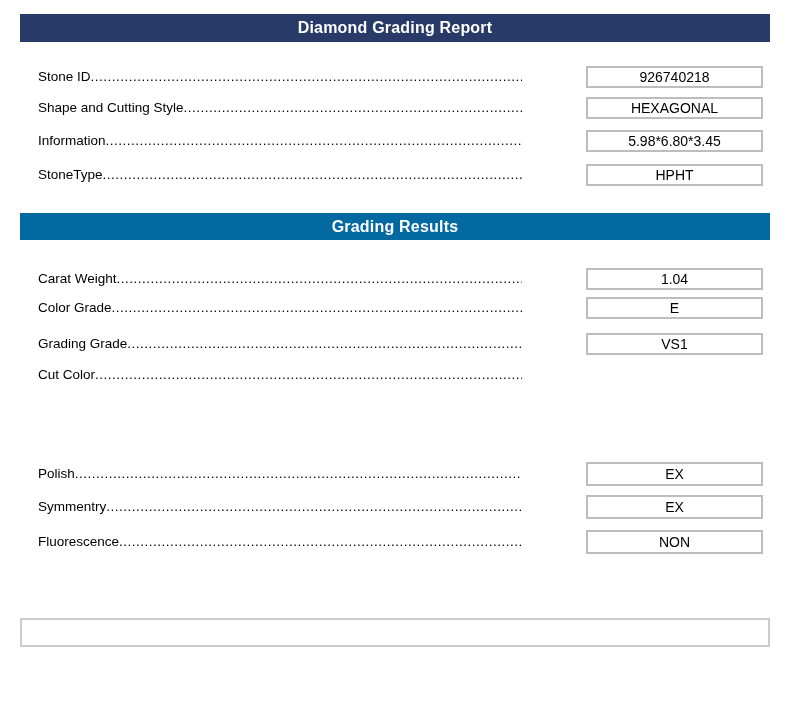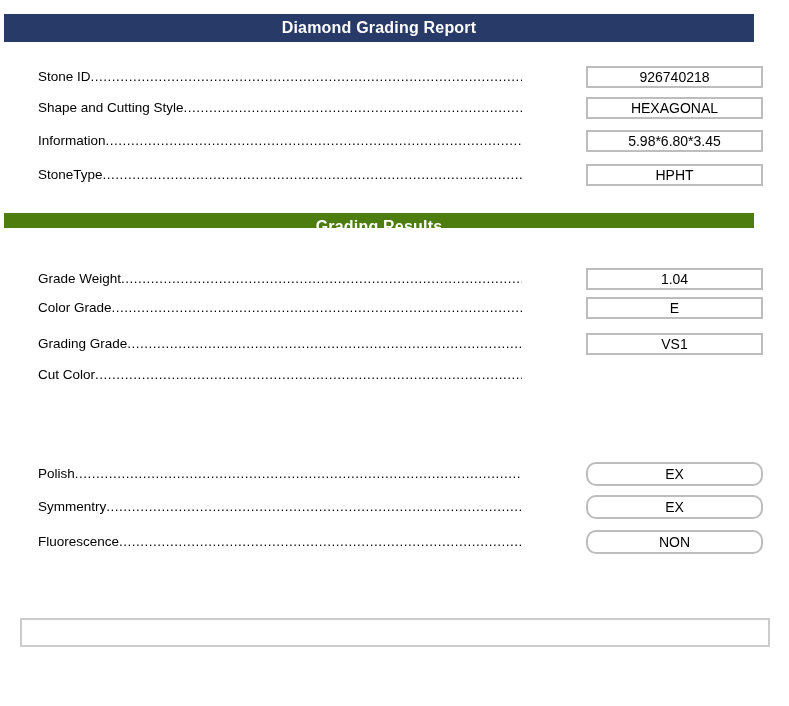--- a/index.html
+++ b/index.html
@@ -10,32 +10,32 @@
   }
   .page {
     position: relative;
     width: 789px;
     height: 706px;
     background: #ffffff;
     overflow: hidden;
   }
   .bar {
     position: absolute;
-    left: 4px;
+    left: 20px;
     width: 750px;
     height: 28px;
     color: #ffffff;
     font-size: 16px;
     font-weight: bold;
     text-align: center;
     line-height: 28px;
     letter-spacing: 0.2px;
   }
   .bar.navy { background: #273a68; }
-  .bar.gray { background: #4d7c0f; height: 15px; line-height: 27px; }
+  .bar.gray { background: #0369a1; height: 27px; line-height: 27px; }
 
   .row { position: absolute; left: 0; width: 789px; }
 
   .lbl {
     position: absolute;
     left: 38px;
     width: 484px;
     overflow: hidden;
     white-space: nowrap;
     font-size: 13.5px;
@@ -50,21 +50,21 @@
     width: 177px;
     height: 22px;
     box-sizing: border-box;
     border: 2px solid #bdbdbd;
     background: #ffffff;
     text-align: center;
     font-size: 14px;
     color: #000000;
     line-height: 19px;
   }
-  .valbox.tall { height: 24px; line-height: 21px; border-radius: 10px; }
+  .valbox.tall { height: 24px; line-height: 21px; }
 
   .keybox {
     position: absolute;
     left: 20px;
     top: 618px;
     width: 750px;
     height: 29px;
     box-sizing: border-box;
     border: 2px solid #cccccc;
     background: #ffffff;
@@ -93,21 +93,21 @@
   </div>
 
   <div class="row" style="top:164px;">
     <div class="lbl"><span>StoneType</span><span class="dots">................................................................................................................................................................................................................</span></div>
     <div class="valbox">HPHT</div>
   </div>
 
   <div class="bar gray" style="top:213px;">Grading Results</div>
 
   <div class="row" style="top:268px;">
-    <div class="lbl"><span>Grade Weight</span><span class="dots">................................................................................................................................................................................................................</span></div>
+    <div class="lbl"><span>Carat Weight</span><span class="dots">................................................................................................................................................................................................................</span></div>
     <div class="valbox">1.04</div>
   </div>
 
   <div class="row" style="top:297px;">
     <div class="lbl"><span>Color Grade</span><span class="dots">................................................................................................................................................................................................................</span></div>
     <div class="valbox">E</div>
   </div>
 
   <div class="row" style="top:333px;">
     <div class="lbl"><span>Grading Grade</span><span class="dots">................................................................................................................................................................................................................</span></div>

